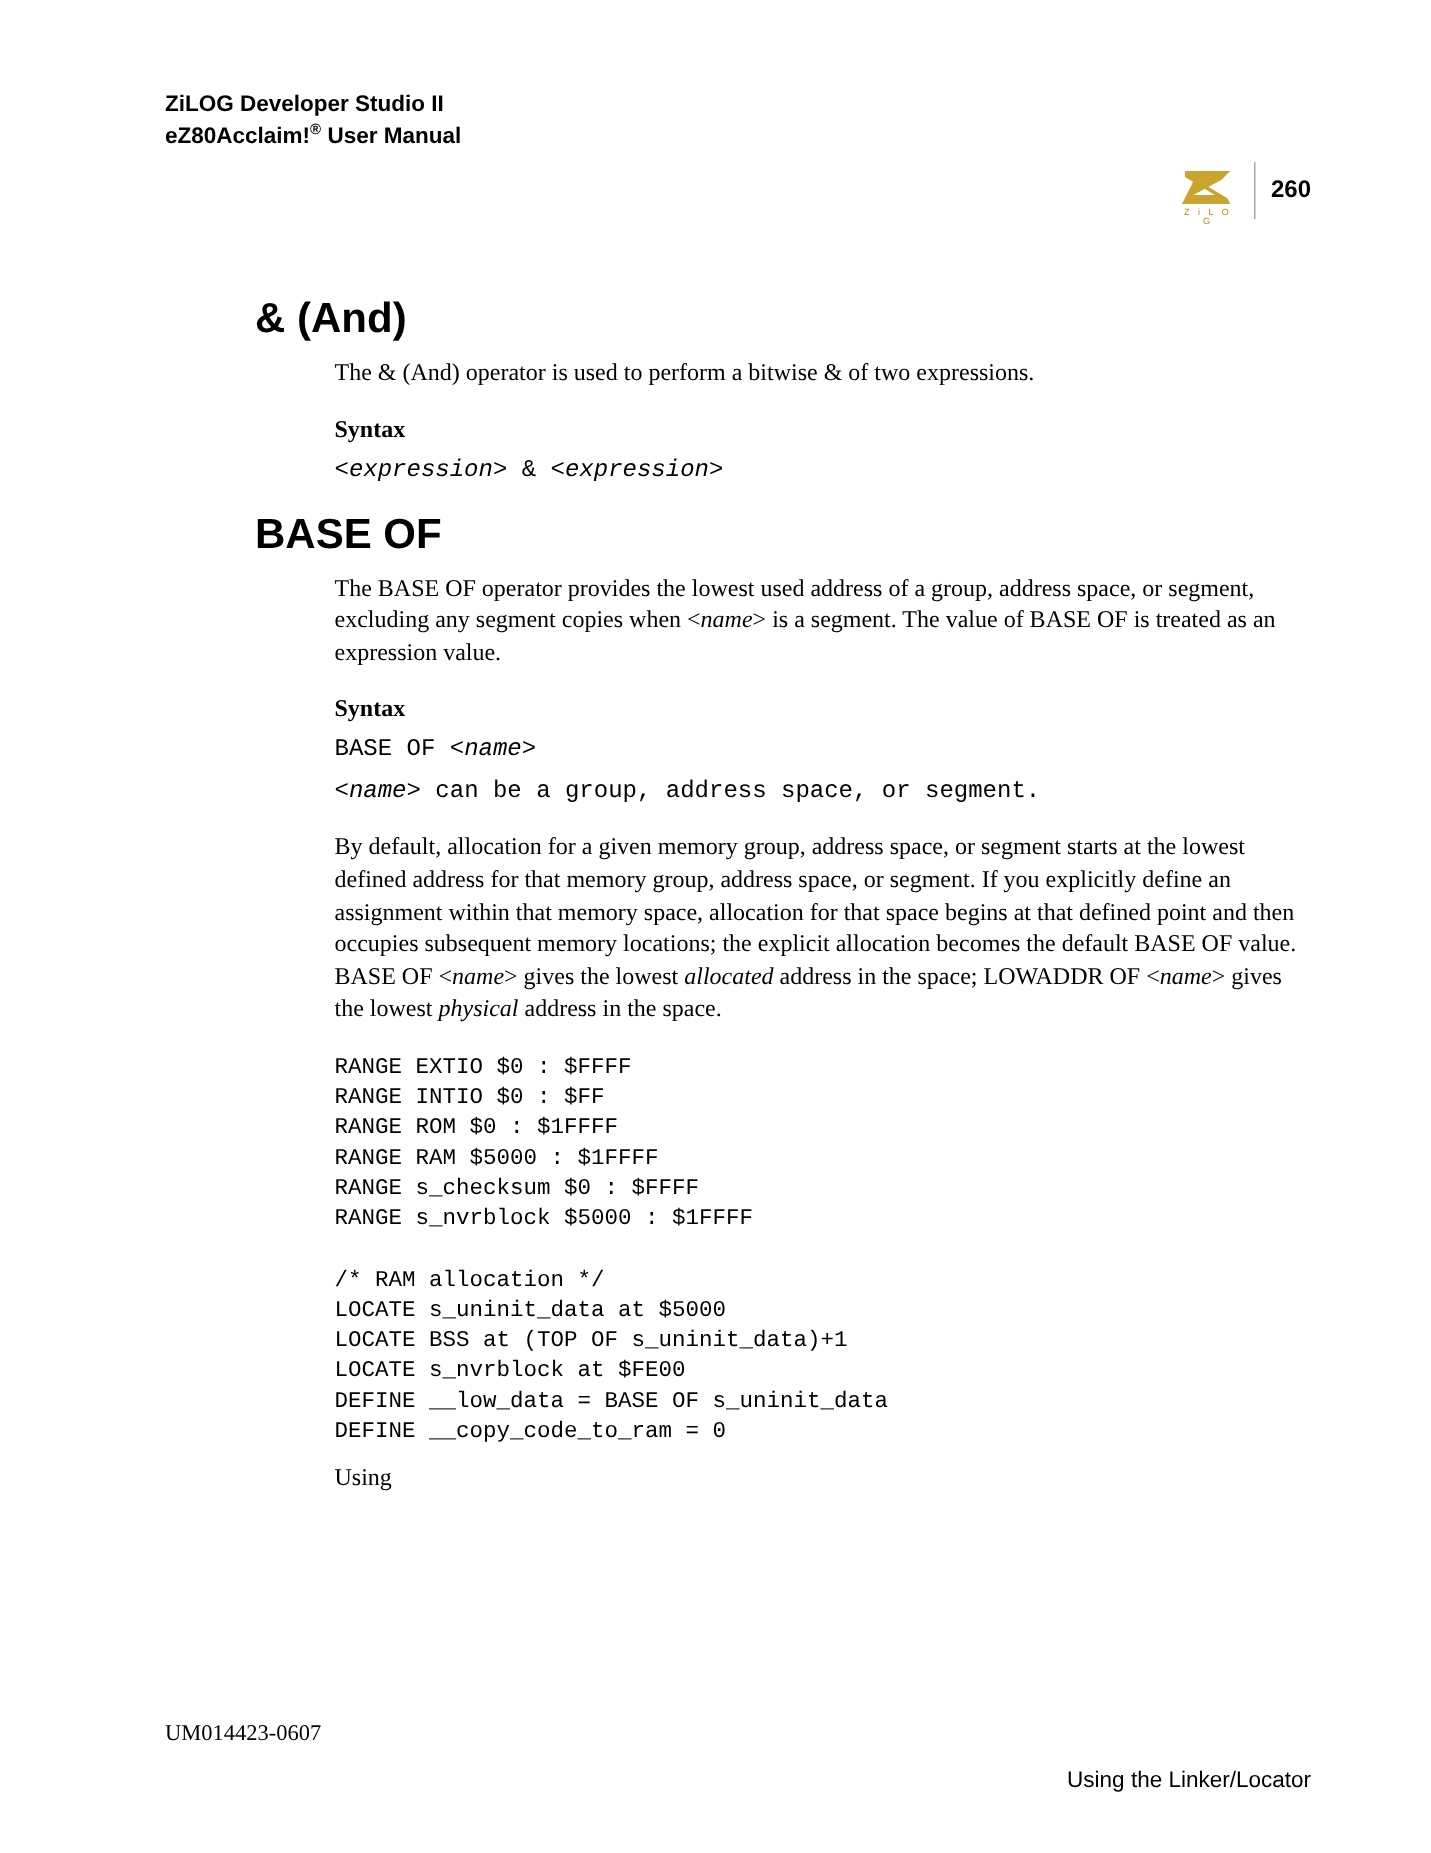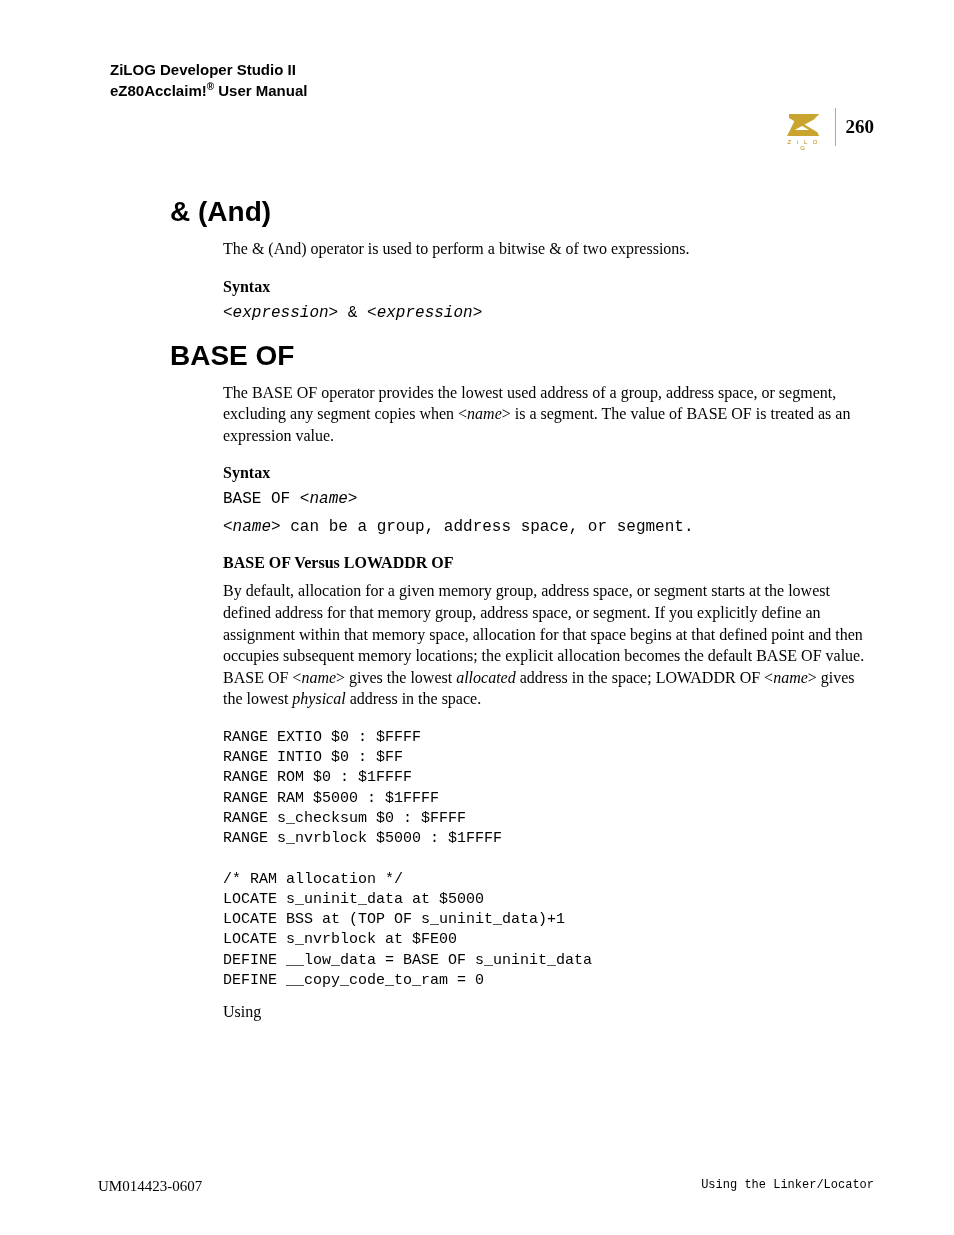--- a/index.html
+++ b/index.html
@@ -53,23 +53,23 @@
     color: #b8860b;
     text-align: center;
     margin-top: 1px;
   }
   .divider {
     width: 1px;
     height: 38px;
     background: #aaa;
   }
   .page-num {
-    font-family: Liberation Serif, serif;
+    font-family: Liberation Sans, sans-serif;
     font-weight: bold;
-    font-size: 19px;
+    font-size: 16px;
   }
   .section-title {
     font-family: Arial, Helvetica, sans-serif;
     font-weight: bold;
     font-size: 28px;
     margin: 0 0 10px 60px;
   }
   .body-text {
     margin: 0 0 18px 113px;
     line-height: 1.35;
@@ -89,30 +89,30 @@
     font-family: "Courier New", Courier, monospace;
     font-size: 15px;
     white-space: pre;
     margin: 0 0 10px 113px;
     line-height: 1.35;
   }
   .italic { font-style: italic; }
   .footer {
     position: absolute;
     bottom: 40px;
-    left: 98px;
+    left: 110px;
     right: 80px;
     display: flex;
     justify-content: space-between;
     font-size: 14.5px;
     font-family: Arial, Helvetica, sans-serif;
     text-align: right;
   }
   .footer-left { font-family: "Times New Roman", serif; font-size:15px;}
-  .footer-right { font-family: Liberation Mono, monospace; font-size:12px;}
+  .footer-right { font-family: Liberation Sans, sans-serif; font-size:15px;margin-top:30px;}
 </style>
 </head>
 <body>
 
 <div class="page">
 
   <div class="header">
     <div>ZiLOG Developer Studio II</div>
     <div>
       <span>eZ80Acclaim!</span><sup>®</sup><span> User Manual</span>
@@ -146,21 +146,20 @@
     <span>The BASE OF operator provides the lowest used address of a group, address space, or segment, excluding any segment copies when &lt;</span><span class="italic">name</span><span>&gt; is a segment. The value of BASE OF is treated as an expression value.</span>
   </p>
   <p class="sub-head">Syntax</p>
   <p class="syntax-line" style="margin-bottom:10px">
     <span>BASE OF &lt;</span><span class="italic">name</span><span>&gt;</span>
   </p>
   <p class="syntax-line">
     <span>&lt;</span><span class="italic">name</span><span>&gt; can be a group, address space, or segment.</span>
   </p>
 
-  <p class="sub-head">BASE OF Versus LOWADDR OF</p>
   <p class="body-text">
     <span>By default, allocation for a given memory group, address space, or segment starts at the lowest defined address for that memory group, address space, or segment. If you explicitly define an assignment within that memory space, allocation for that space begins at that defined point and then occupies subsequent memory locations; the explicit allocation becomes the default BASE OF value. BASE OF &lt;</span><span class="italic">name</span><span>&gt; gives the lowest </span><span class="italic">allocated</span><span> address in the space; LOWADDR OF &lt;</span><span class="italic">name</span><span>&gt; gives the lowest </span><span class="italic">physical</span><span> address in the space.</span>
   </p>
 
 
   <div class="code-block">RANGE EXTIO $0 : $FFFF
 RANGE INTIO $0 : $FF
 RANGE ROM $0 : $1FFFF
 RANGE RAM $5000 : $1FFFF
 RANGE s_checksum $0 : $FFFF

